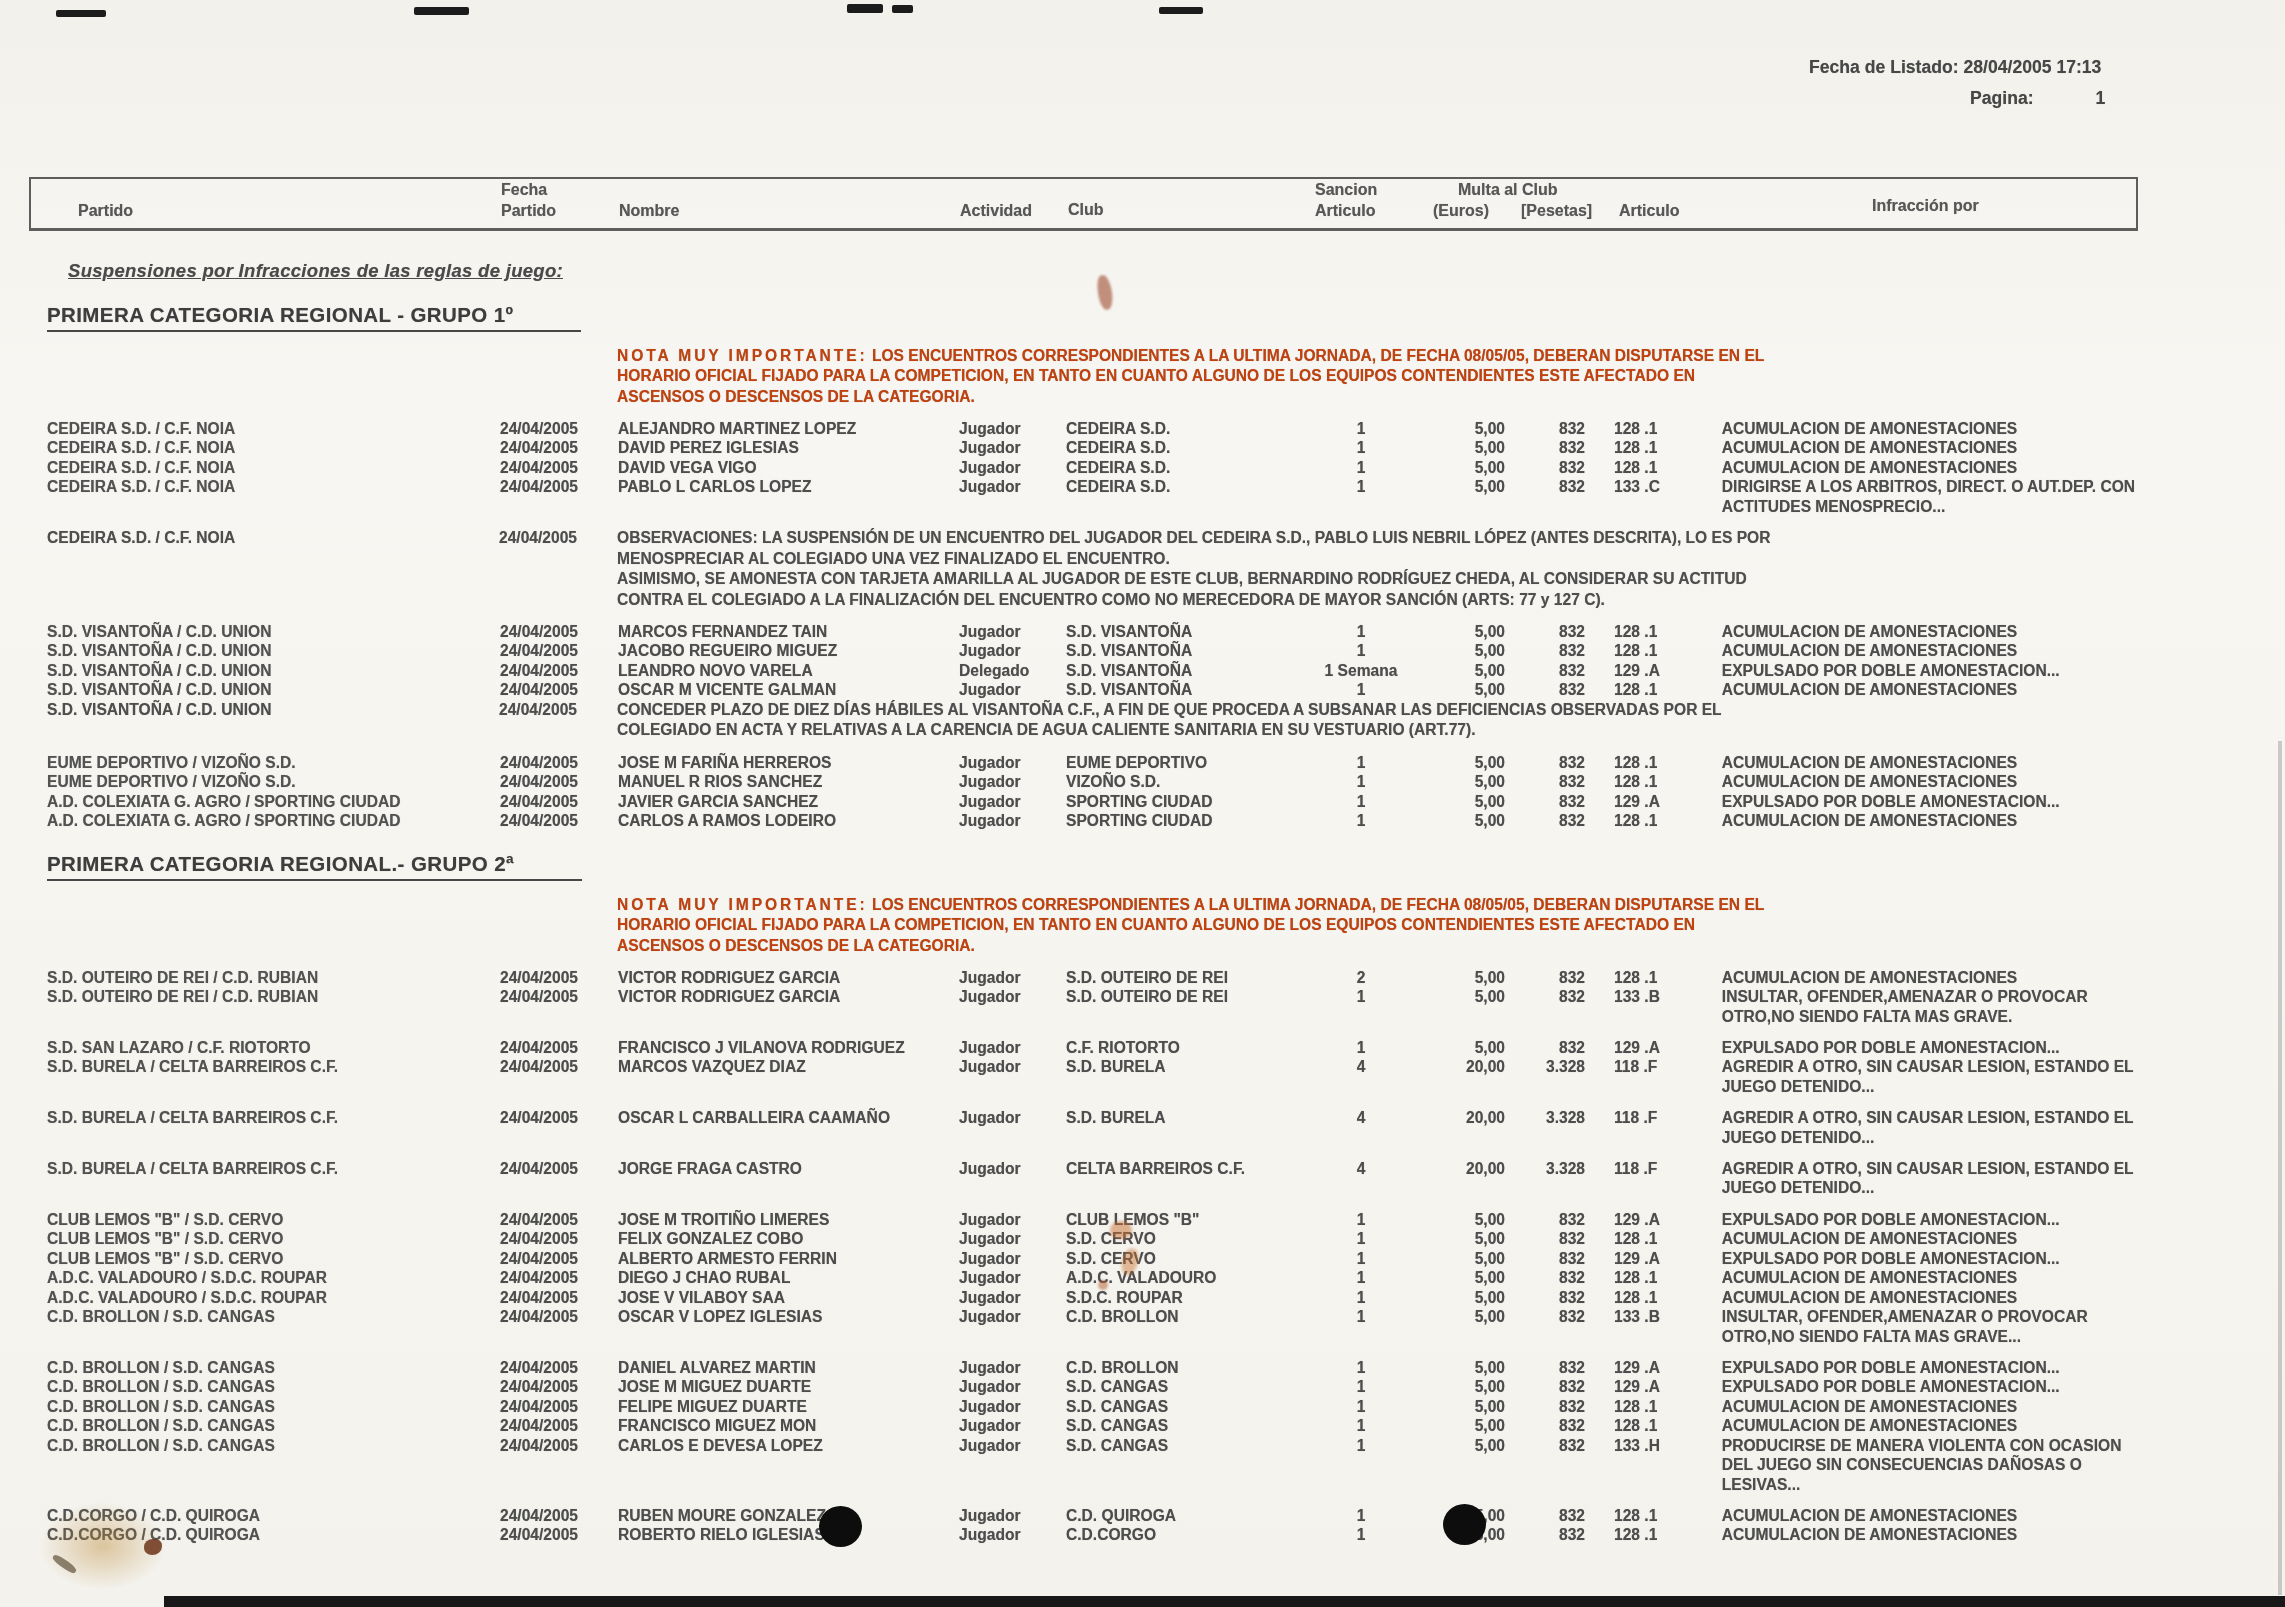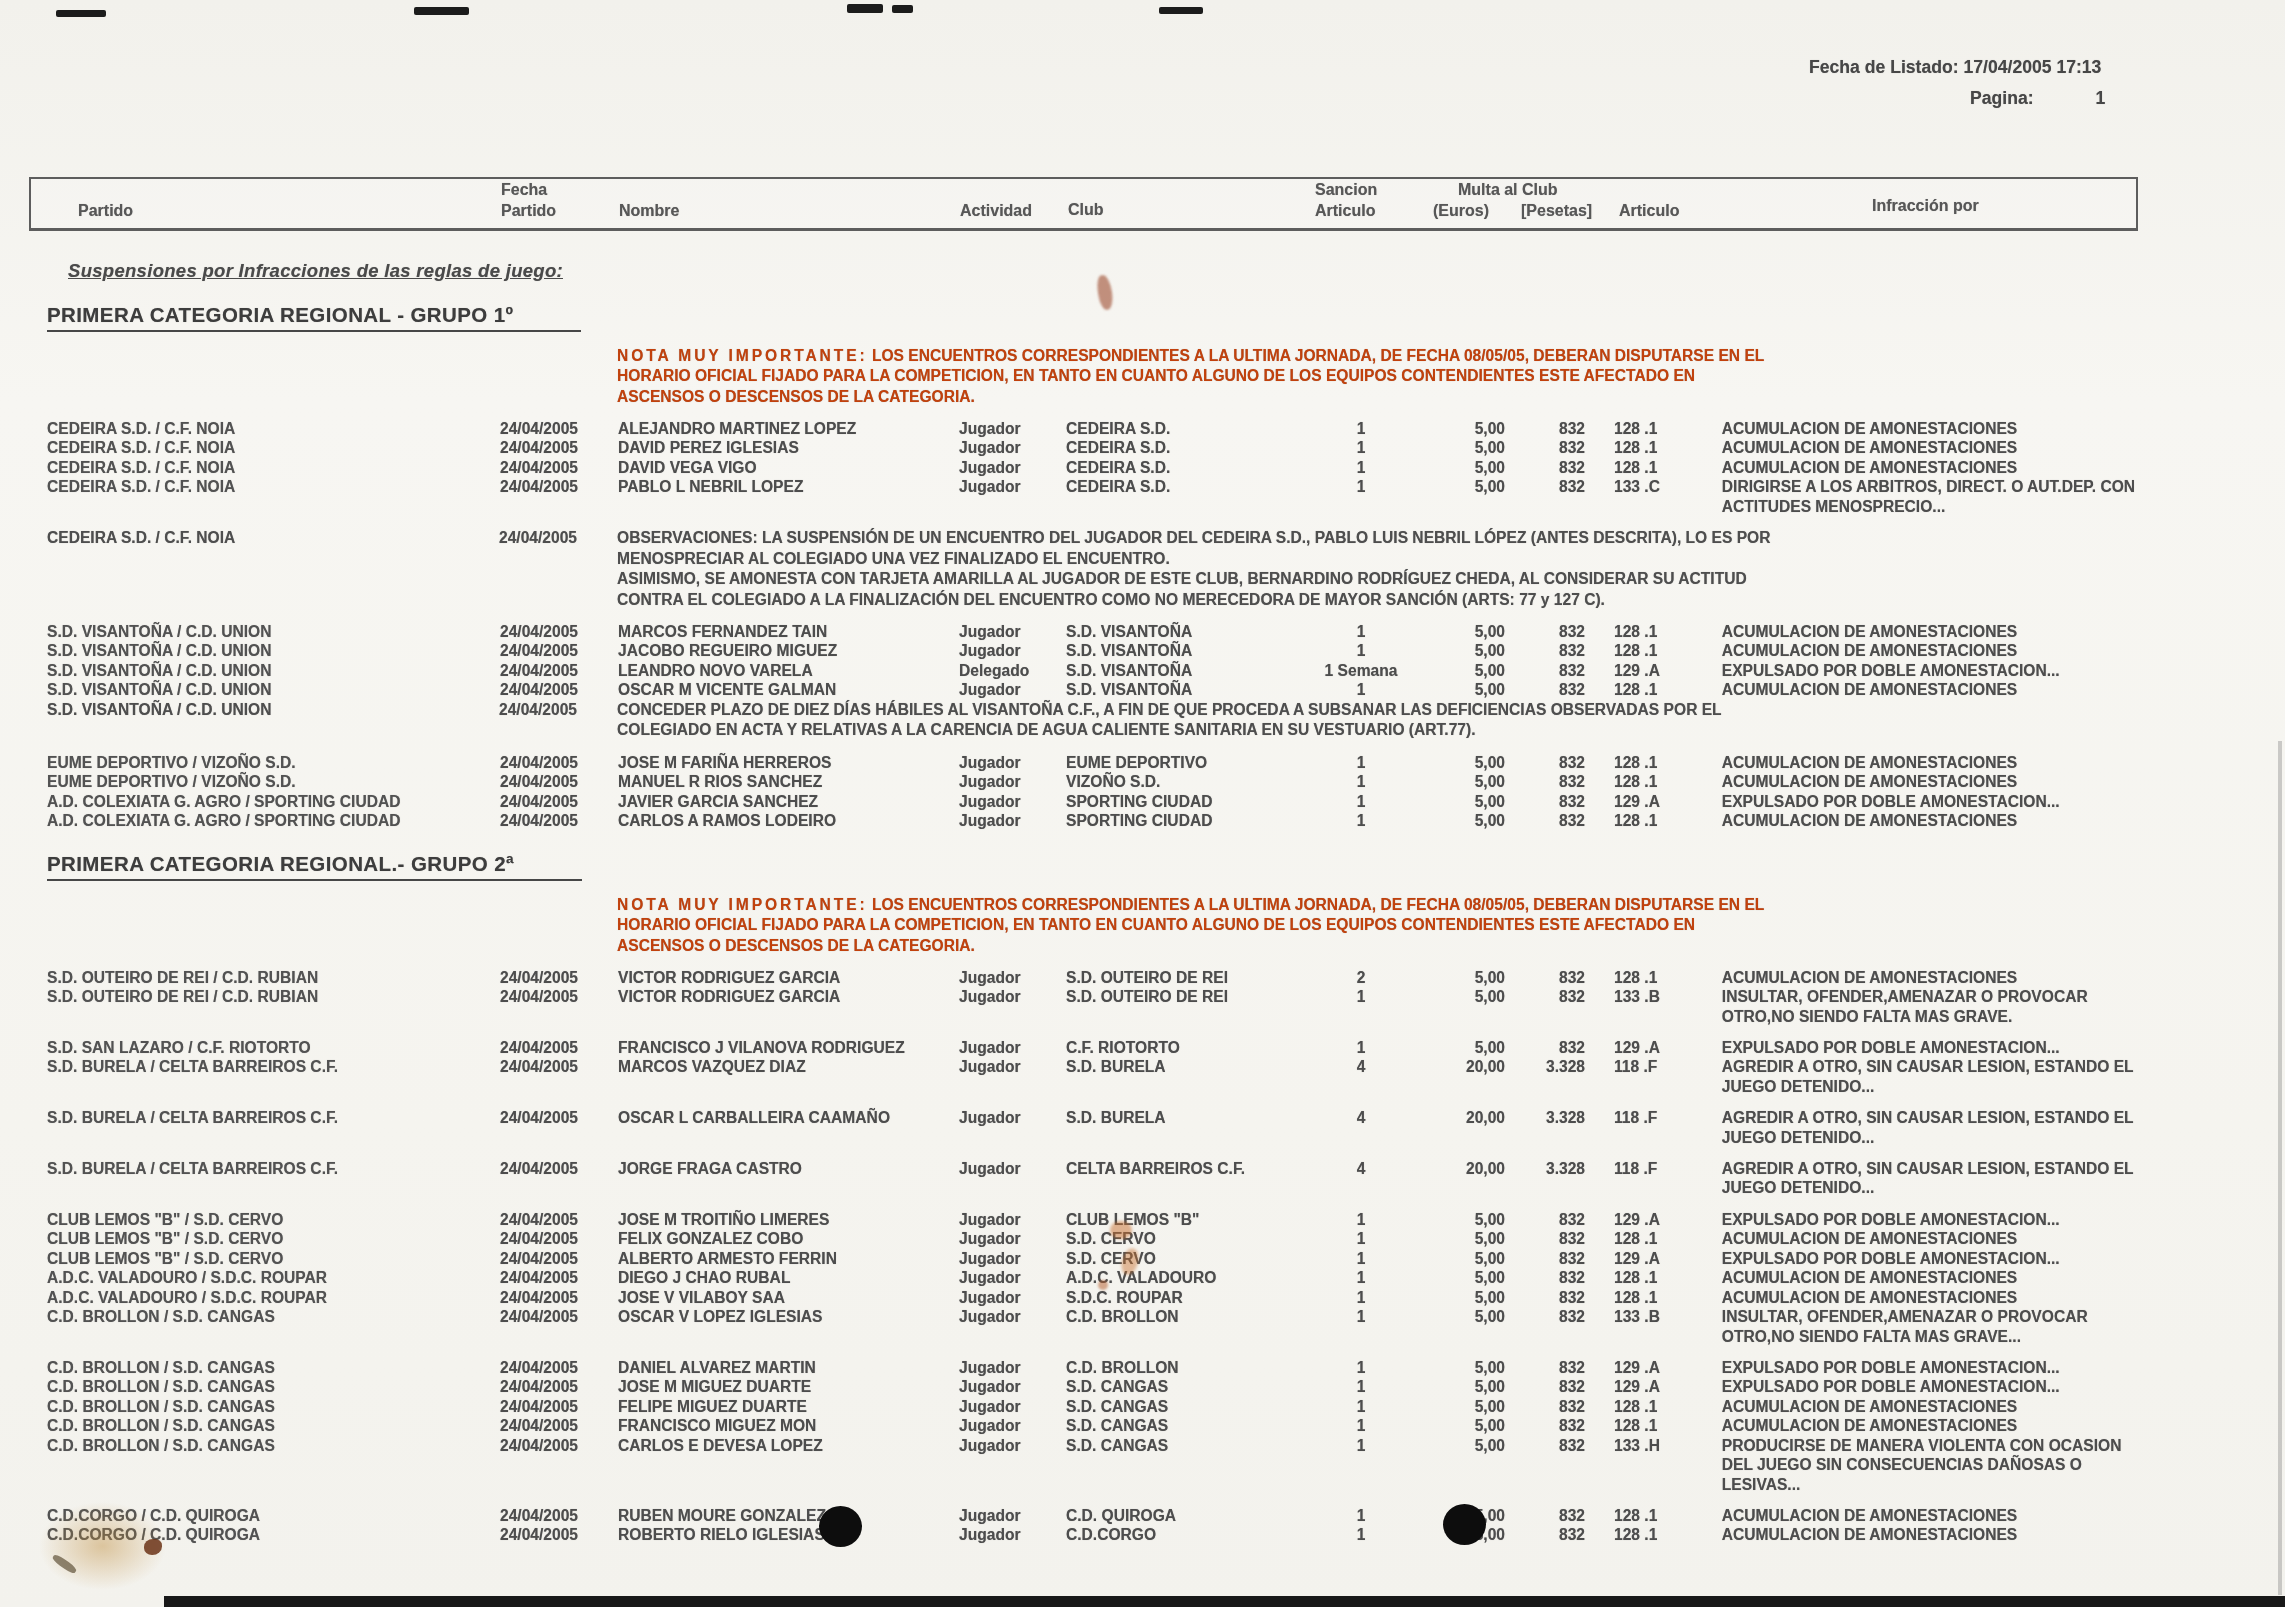--- a/index.html
+++ b/index.html
@@ -66,21 +66,21 @@
   .bottom-strip{position:absolute;left:164px;top:1596px;width:2122px;height:10.7px;background:#181818;}
   .edge-shadow{position:absolute;right:3.9px;top:741px;width:3.9px;height:854px;background:rgba(120,120,120,.35);}
 </style>
 </head>
 <body>
 
 <div class="page">
 
   <div class="listing-date fuzz">
     <span>Fecha de Listado:</span>
-    <span>17/04/2005 17:13</span>
+    <span>28/04/2005 17:13</span>
   </div>
   <div class="page-num fuzz">
     <span>Pagina:</span>
     <span class="val">1</span>
   </div>
 
   <div class="thead fuzz">
     <span class="th-partido">Partido</span>
     <span class="th-fecha1">Fecha</span>
     <span class="th-fecha2">Partido</span>
@@ -136,21 +136,21 @@
     <span class="c-club">CEDEIRA S.D.</span>
     <span class="c-sancion">1</span>
     <span class="c-euros">5,00</span>
     <span class="c-pesetas">832</span>
     <span class="c-articulo">128 .1</span>
     <span class="c-infraccion">ACUMULACION DE AMONESTACIONES</span>
   </div>
           <div class="row fuzz">
     <span class="c-partido">CEDEIRA S.D. / C.F. NOIA</span>
     <span class="c-fecha">24/04/2005</span>
-    <span class="c-nombre">PABLO L NEBRIL LOPEZ</span>
+    <span class="c-nombre">PABLO L CARLOS LOPEZ</span>
     <span class="c-actividad">Jugador</span>
     <span class="c-club">CEDEIRA S.D.</span>
     <span class="c-sancion">1</span>
     <span class="c-euros">5,00</span>
     <span class="c-pesetas">832</span>
     <span class="c-articulo">133 .C</span>
     <span class="c-infraccion">DIRIGIRSE A LOS ARBITROS, DIRECT. O AUT.DEP. CON ACTITUDES MENOSPRECIO...</span>
   </div>
         </div>
         <div class="block">

